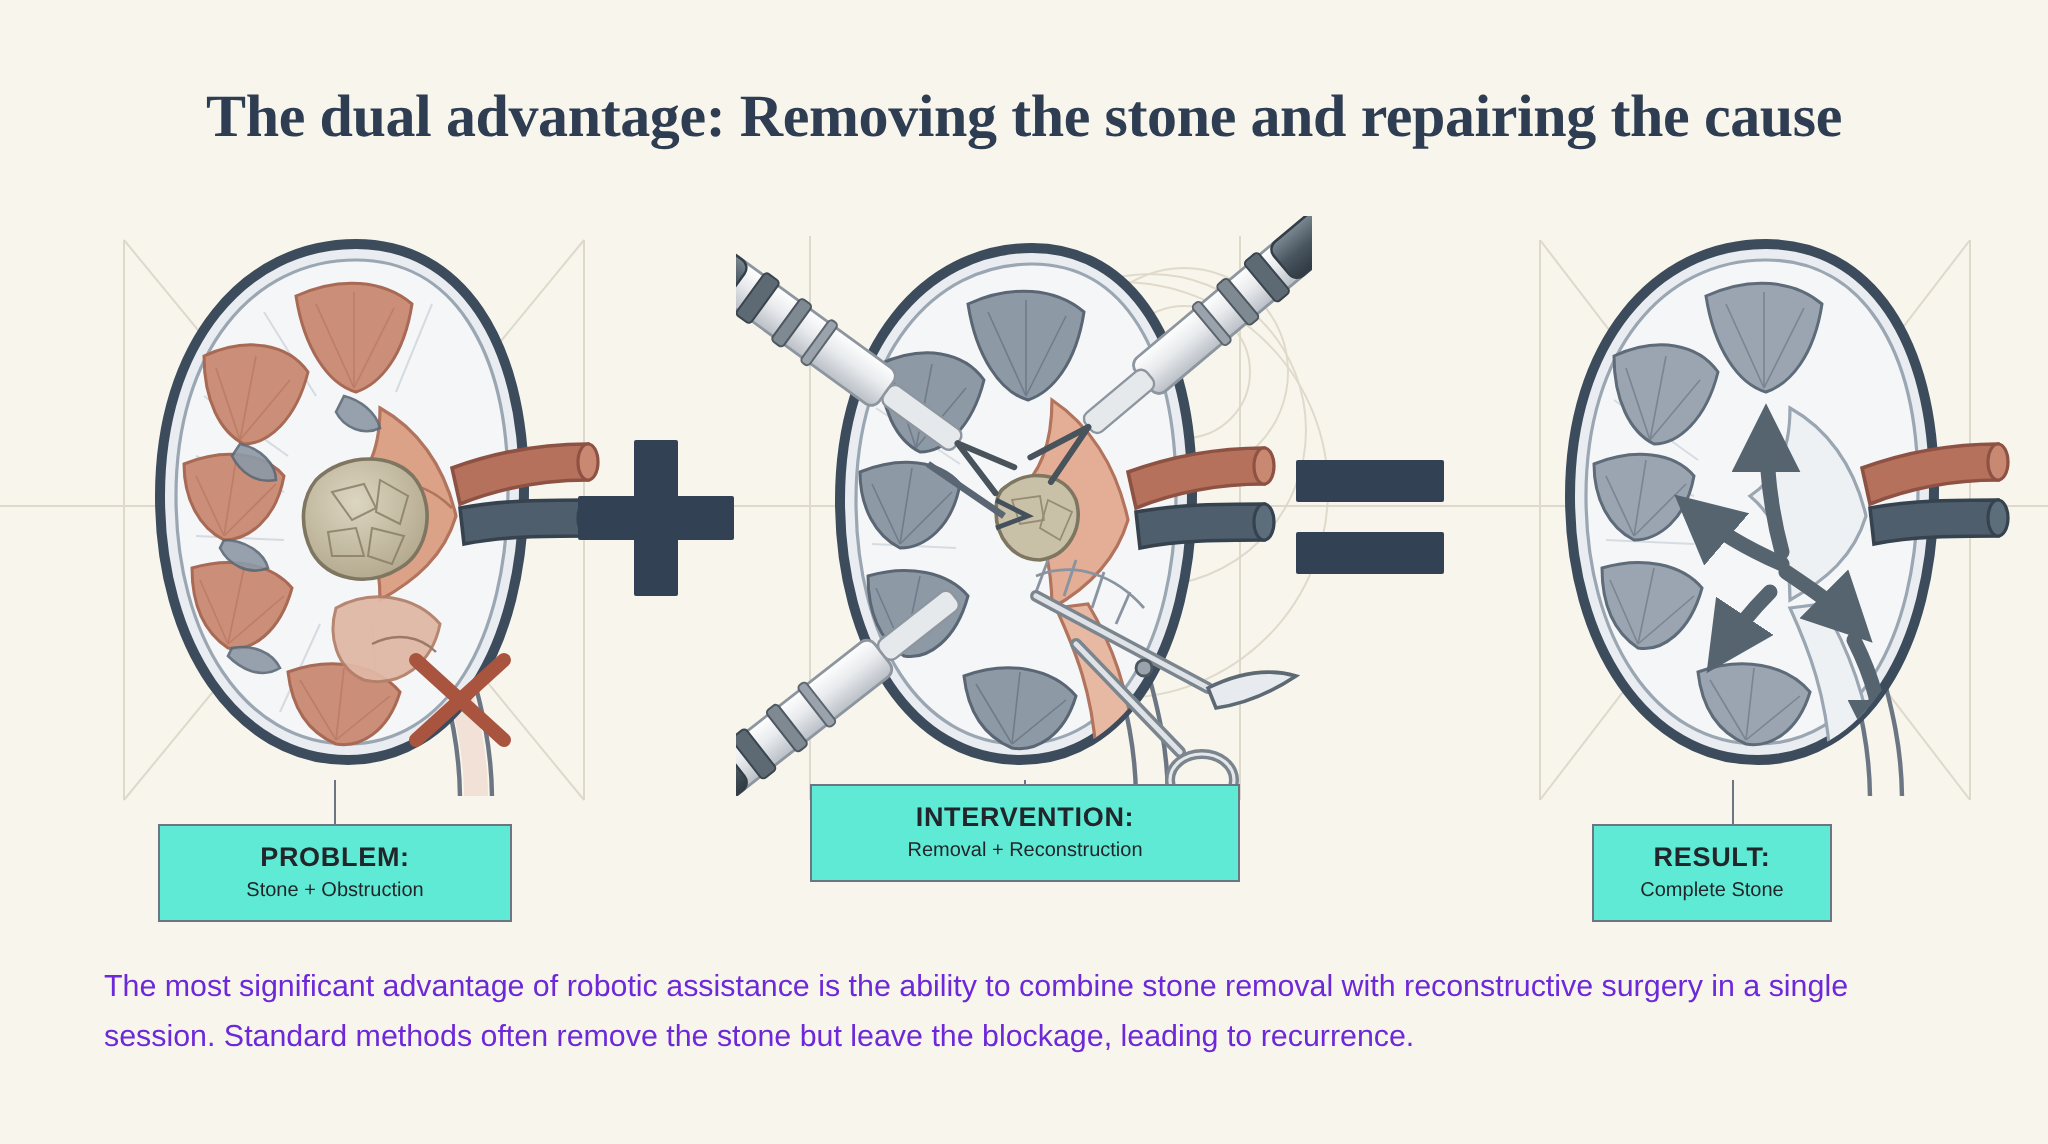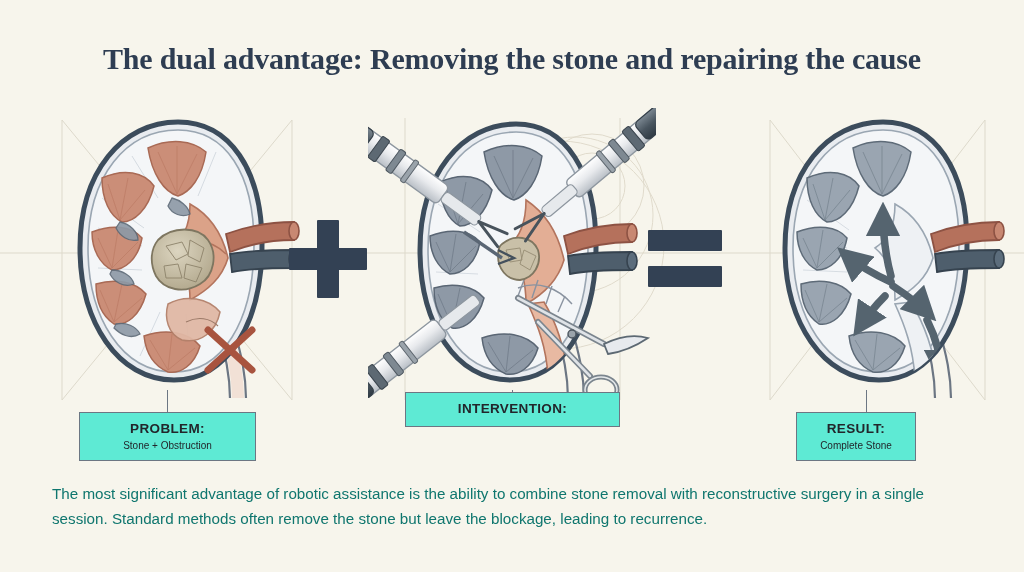--- a/index.html
+++ b/index.html
@@ -55,21 +55,21 @@
   .cap3{left:796px;top:412px;width:120px;}
 
   .stem{position:absolute;width:1.3px;background:#6c7683;}
   .stem1{left:167px;top:390px;height:22px;}
   .stem2{left:512px;top:390px;height:22px;}
   .stem3{left:866px;top:390px;height:22px;}
 
   
   .body-text{
     position:absolute;left:52px;top:482px;width:920px;
-    font-size:15.2px;line-height:1.62;color:#0f766e;
+    font-size:15.2px;line-height:1.62;color:#6d28d9;
   }
 
   
   .bg-grid{position:absolute;inset:0;pointer-events:none;}
 </style>
 </head>
 <body>
 
 <div id="stage">
 
@@ -426,20 +426,21 @@
   <div class="stem stem1"></div>
   <div class="stem stem2"></div>
   <div class="stem stem3"></div>
 
   <div class="caption cap1">
     <span class="lead">PROBLEM:</span>
     <span class="sub">Stone + Obstruction</span>
   </div>
   <div class="caption cap2">
     <span class="lead">INTERVENTION:</span>
+    <span class="sub">Removal + Reconstruction</span>
   </div>
   <div class="caption cap3">
     <span class="lead">RESULT:</span>
     <span class="sub">Complete Stone</span>
   </div>
 
   <div class="body-text">The most significant advantage of robotic assistance is the ability to combine stone removal with reconstructive surgery in a single session. Standard methods often remove the stone but leave the blockage, leading to recurrence.</div>
 
 </div>
 

